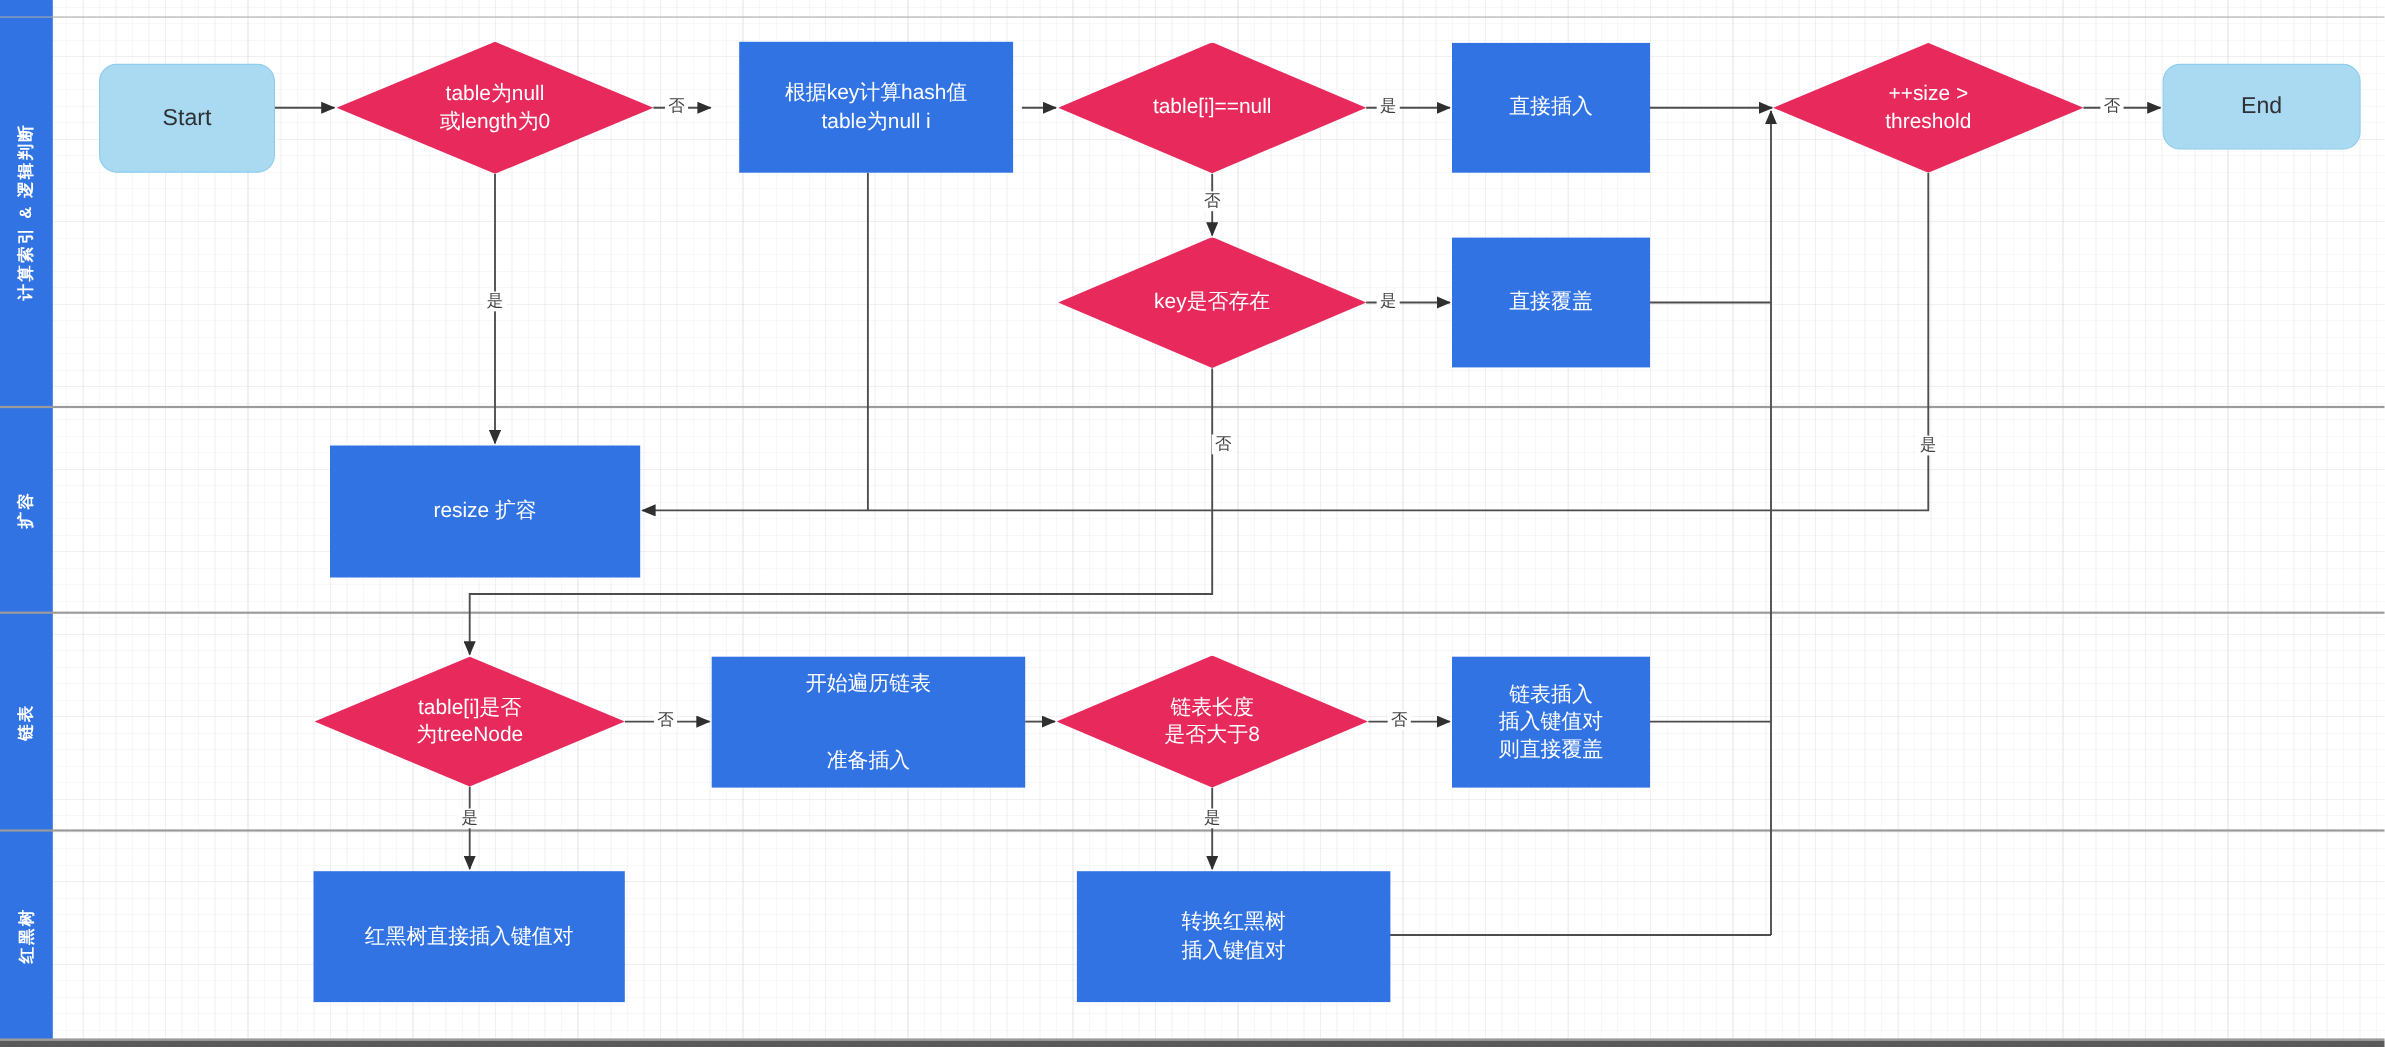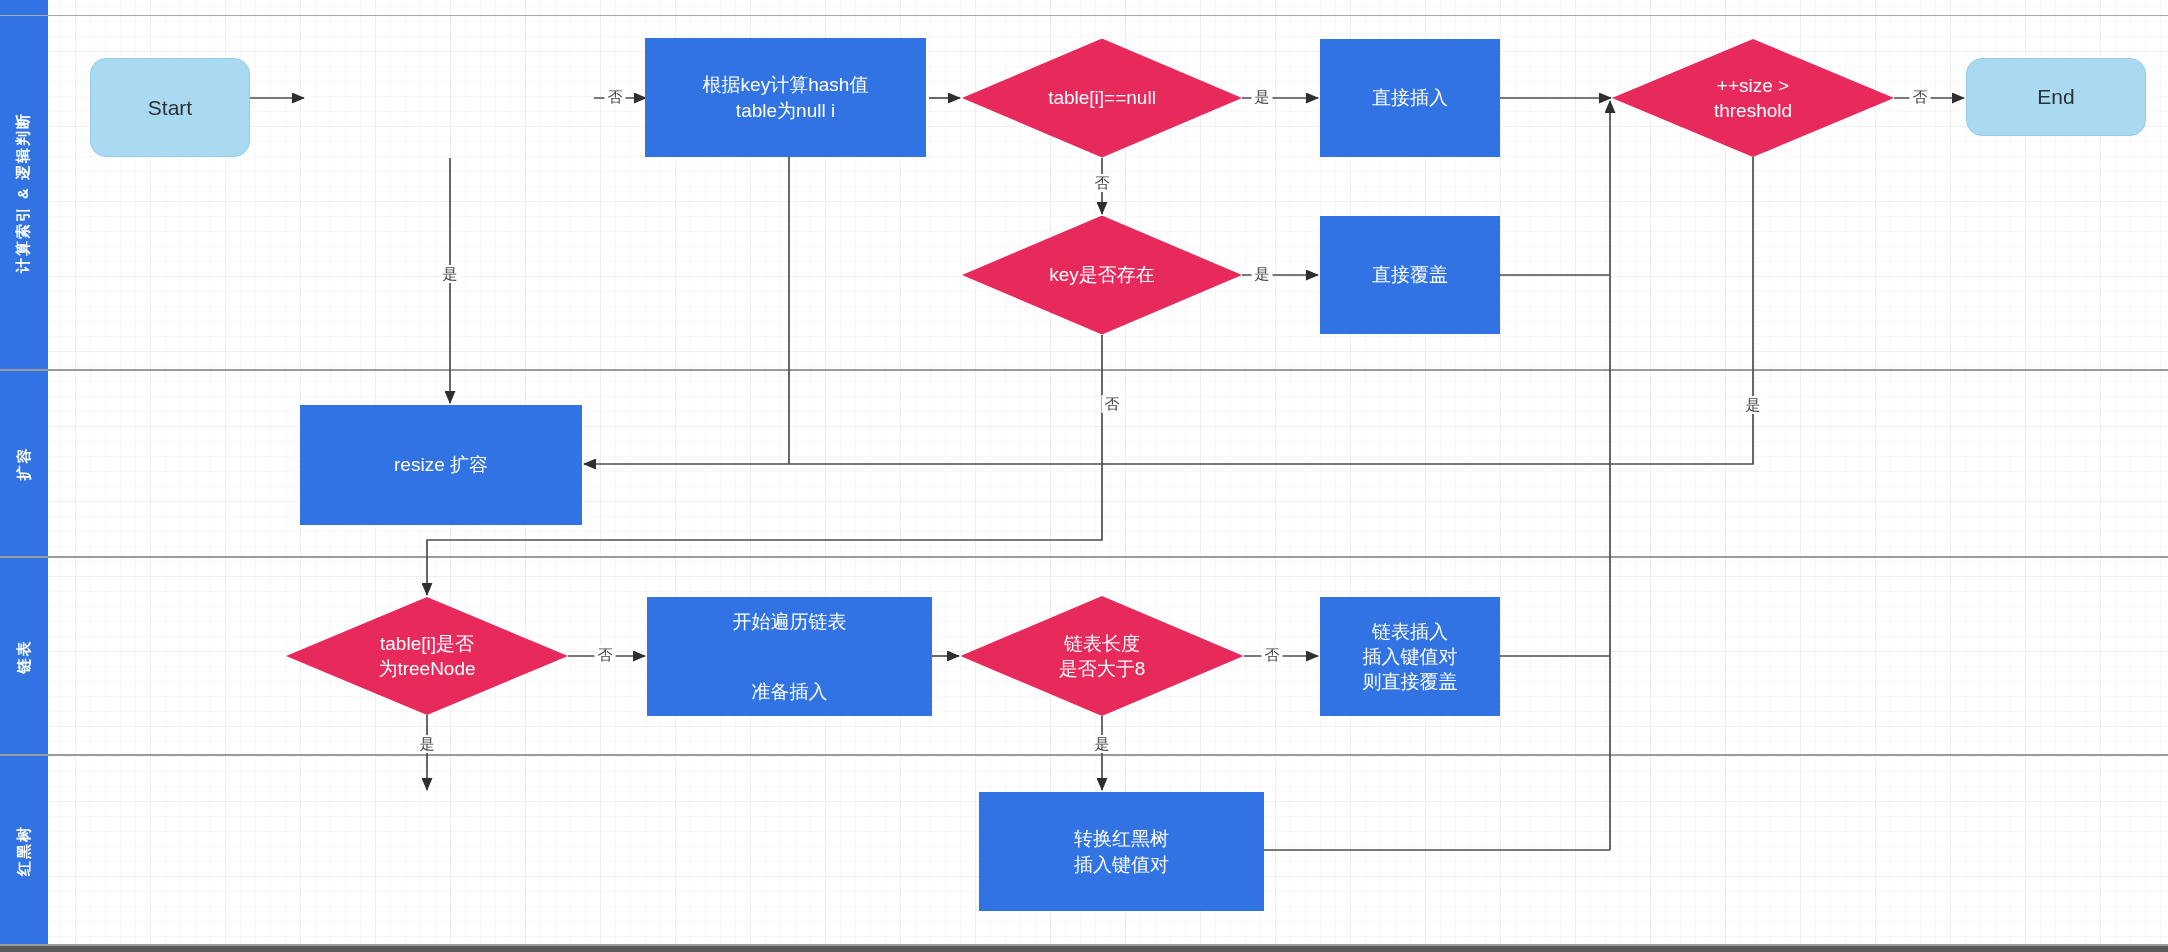--- a/index.html
+++ b/index.html
@@ -80,21 +80,25 @@
       <polyline points="427,715 427,790" fill="none" stroke="#4d4d4d" stroke-width="1.7" marker-end="url(#arr)"></polyline>
       <polyline points="1102,716 1102,790" fill="none" stroke="#4d4d4d" stroke-width="1.7" marker-end="url(#arr)"></polyline>
       <polyline points="1500,275 1610,275" fill="none" stroke="#4d4d4d" stroke-width="1.7"></polyline>
       <polyline points="1500,656 1610,656" fill="none" stroke="#4d4d4d" stroke-width="1.7"></polyline>
       <polyline points="1246,850 1610,850" fill="none" stroke="#4d4d4d" stroke-width="1.7"></polyline>
       <polyline points="1610,850 1610,101" fill="none" stroke="#4d4d4d" stroke-width="1.7" marker-end="url(#arr)"></polyline>
     </svg>
     <div class="node terminal" style="left: 90px; top: 58px; width: 160px; height: 99px; background: rgb(169, 218, 242); border: 1px solid rgb(143, 205, 235);">
       <div class="ln">Start</div>
     </div>
-    <div class="node process" style="left: 645px; top: 38px; width: 281px; height: 119px; background: rgb(49, 115, 227);">
+    <div class="node decision" style="left: 306px; top: 38px; width: 288px; height: 120px; background: rgb(231, 41, 92); clip-path: polygon(50% 0px, 100% 50%, 50% 100%, 0px 50%);">
+      <div class="ln">table为null</div>
+      <div class="ln">或length为0</div>
+    </div>
+    <div class="node process" style="left: 672px; top: 38px; width: 249px; height: 119px; background: rgb(49, 115, 227);">
       <div class="ln">根据key计算hash值</div>
       <div class="ln">table为null i</div>
     </div>
     <div class="node decision" style="left: 962px; top: 38.5px; width: 280px; height: 119px; background: rgb(231, 41, 92); clip-path: polygon(50% 0px, 100% 50%, 50% 100%, 0px 50%);">
       <div class="ln">table[i]==null</div>
     </div>
     <div class="node process" style="left: 1320px; top: 39px; width: 180px; height: 118px; background: rgb(49, 115, 227);">
       <div class="ln">直接插入</div>
     </div>
     <div class="node decision" style="left: 1612px; top: 39px; width: 282px; height: 118px; background: rgb(231, 41, 92); clip-path: polygon(50% 0px, 100% 50%, 50% 100%, 0px 50%);">
@@ -123,20 +127,23 @@
     </div>
     <div class="node decision" style="left: 960.5px; top: 596px; width: 283px; height: 120px; background: rgb(231, 41, 92); clip-path: polygon(50% 0px, 100% 50%, 50% 100%, 0px 50%);">
       <div class="ln">链表长度</div>
       <div class="ln">是否大于8</div>
     </div>
     <div class="node process" style="left: 1320px; top: 597px; width: 180px; height: 119px; background: rgb(49, 115, 227);">
       <div class="ln">链表插入</div>
       <div class="ln">插入键值对</div>
       <div class="ln">则直接覆盖</div>
     </div>
+    <div class="node process" style="left: 285px; top: 792px; width: 283px; height: 119px; background: rgb(49, 115, 227);">
+      <div class="ln">红黑树直接插入键值对</div>
+    </div>
     <div class="node process" style="left: 961px; top: 792px; width: 285px; height: 119px; background: rgb(49, 115, 227); margin-left: 18px;">
       <div class="ln">转换红黑树</div>
       <div class="ln">插入键值对</div>
     </div>
     <div class="edge-label" style="left: 615px; top: 97px;">否</div>
     <div class="edge-label" style="left: 1262px; top: 97px;">是</div>
     <div class="edge-label" style="left: 1920px; top: 97px;">否</div>
     <div class="edge-label" style="left: 450px; top: 274px;">是</div>
     <div class="edge-label" style="left: 1102px; top: 183px;">否</div>
     <div class="edge-label" style="left: 1262px; top: 274px;">是</div>

